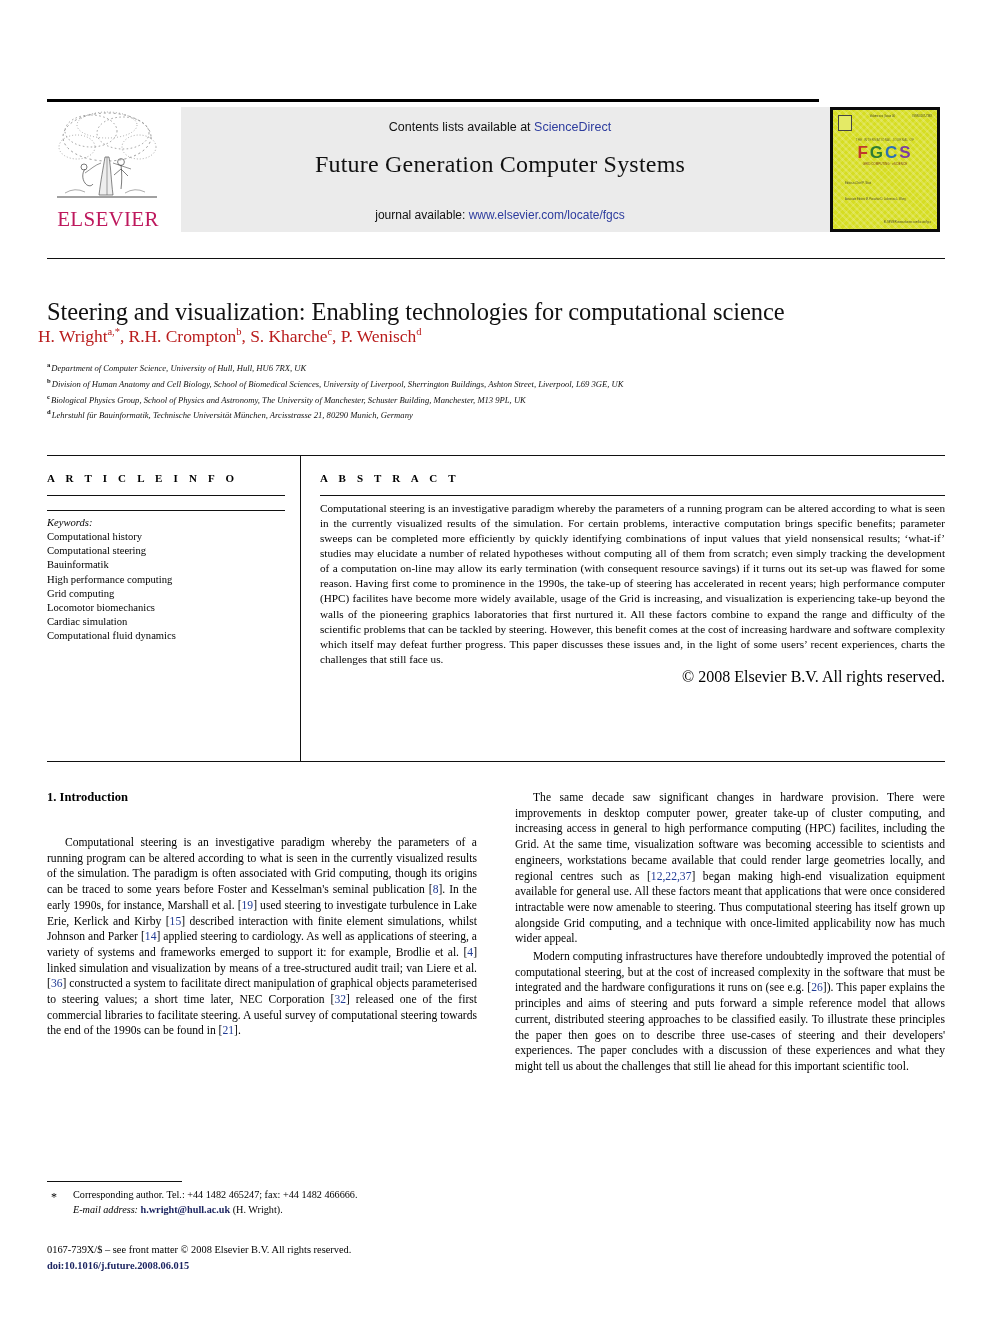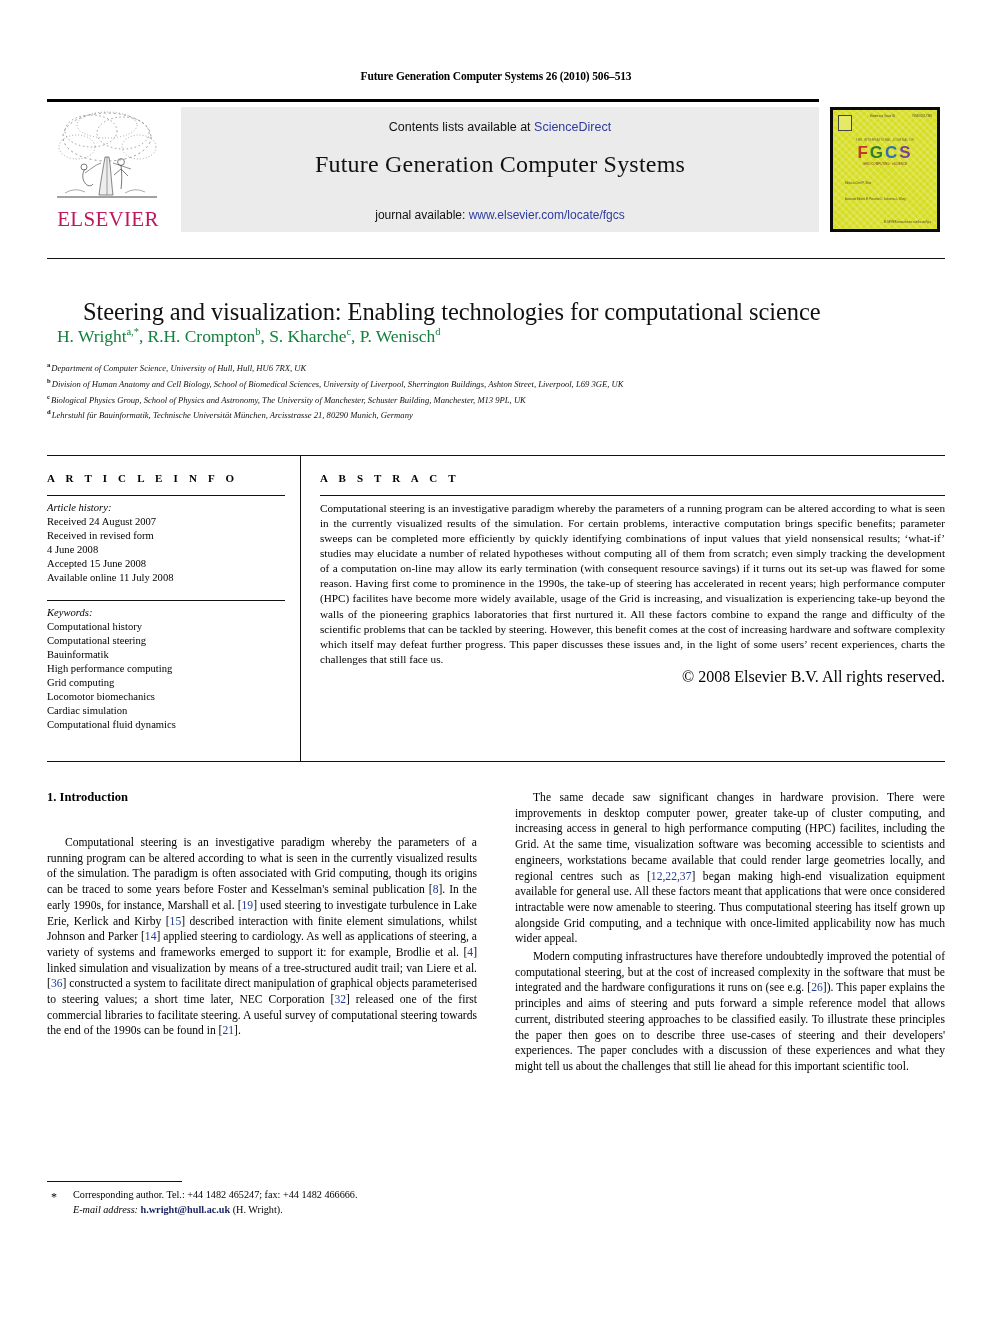--- a/index.html
+++ b/index.html
@@ -72,20 +72,21 @@
     color: #be185d;
     font-weight: normal;
   }
   .journal-band {
     position: absolute;
     top: 8px;
     left: 134px;
     width: 638px;
     height: 125px;
     background: #ebebeb;
+    padding-left: 14px;
   }
   .contents-line {
     position: absolute;
     top: 13px;
     left: 0;
     width: 638px;
     text-align: center;
     font-family: "Liberation Sans", sans-serif;
     font-size: 12.5px;
     color: #111111;
@@ -186,29 +187,28 @@
   .paper-title {
     position: absolute;
     top: 281px;
     left: 47px;
     width: 880px;
     font-size: 24.5px;
     font-weight: normal;
     color: #111111;
     letter-spacing: -0.1px;
     line-height: 1.2;
-    margin-left: 36px;
   }
   .authors {
     position: absolute;
     top: 326px;
-    left: 57px;
+    left: 38px;
     width: 880px;
     font-size: 17.5px;
-    color: #15803d;
+    color: #b91c1c;
     letter-spacing: -0.05px;
   }
   .authors sup {
     font-size: 10.5px;
     vertical-align: super;
   }
   .affiliations {
     position: absolute;
     top: 360px;
     left: 47px;
@@ -367,21 +367,20 @@
     font-size: 10.4px;
     line-height: 1.5;
   }
   .imprint .doi { color: #18215e; font-weight: bold; }
 </style>
 </head>
 <body>
 
 <div class="page">
 
-  <div class="running-head">Future Generation Computer Systems 26 (2010) 506–513</div>
 
   <div class="masthead">
     <div class="masthead-rule"></div>
 
     <div class="elsevier-logo">
       <div class="tree-wrap">
         <svg viewBox="0 0 112 98" width="112" height="98" aria-hidden="true">
           <g stroke="#555" stroke-width="0.7" fill="none">
 
             <ellipse cx="56" cy="30" rx="44" ry="24" stroke="#666" stroke-dasharray="2 3"></ellipse>
@@ -455,28 +454,20 @@
     <div class="aff"><sup>d</sup><span>Lehrstuhl für Bauinformatik, Technische Universität München, Arcisstrasse 21, 80290 Munich, Germany</span></div>
   </div>
 
   <div class="info-rule-top"></div>
   <div class="col-divider"></div>
   <div class="info-rule-bottom"></div>
 
   <div class="info-col">
     <div class="sec-head">A R T I C L E    I N F O</div>
     <div class="thin-rule"></div>
-    <div class="info-block">
-      <div class="lead">Article history:</div>
-      <div>Received 24 August 2007</div>
-      <div>Received in revised form</div>
-      <div>4 June 2008</div>
-      <div>Accepted 15 June 2008</div>
-      <div>Available online 11 July 2008</div>
-    </div>
     <div class="kw-rule"></div>
     <div class="info-block">
       <div class="lead">Keywords:</div>
       <div>Computational history</div>
       <div>Computational steering</div>
       <div>Bauinformatik</div>
       <div>High performance computing</div>
       <div>Grid computing</div>
       <div>Locomotor biomechanics</div>
       <div>Cardiac simulation</div>
@@ -507,14 +498,18 @@
     <div class="fn-body">
       <div>Corresponding author. Tel.: +44 1482 465247; fax: +44 1482 466666.</div>
       <div>
         <span class="ital">E-mail address:</span>
         <span class="mail">h.wright@hull.ac.uk</span>
         <span>(H. Wright).</span>
       </div>
     </div>
   </div>
 
+  <div class="imprint">
+    <div>0167-739X/$ – see front matter © 2008 Elsevier B.V. All rights reserved.</div>
+    <div class="doi">doi:10.1016/j.future.2008.06.015</div>
+  </div>
 
 </div>
 
 </body></html>

